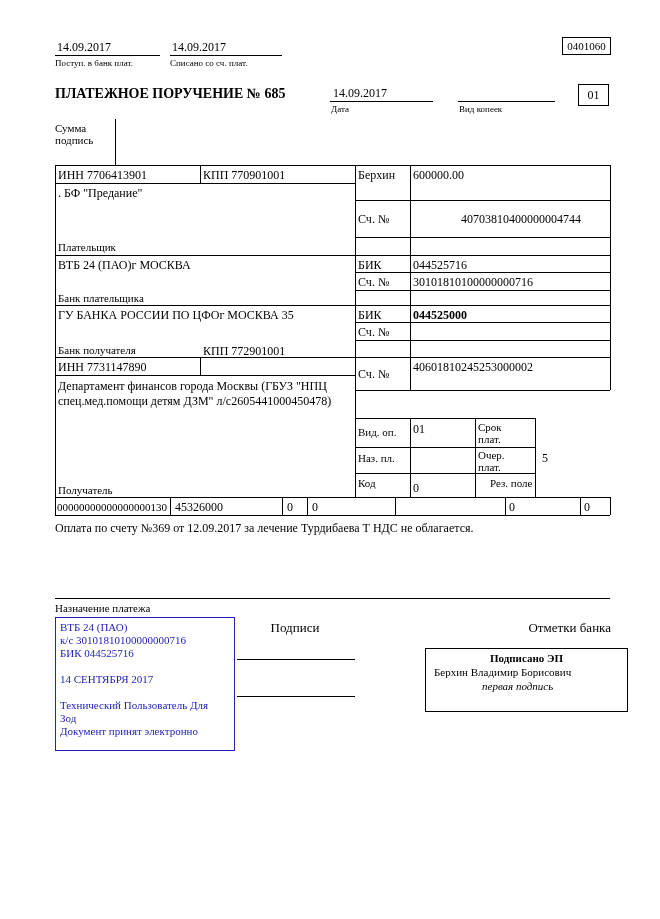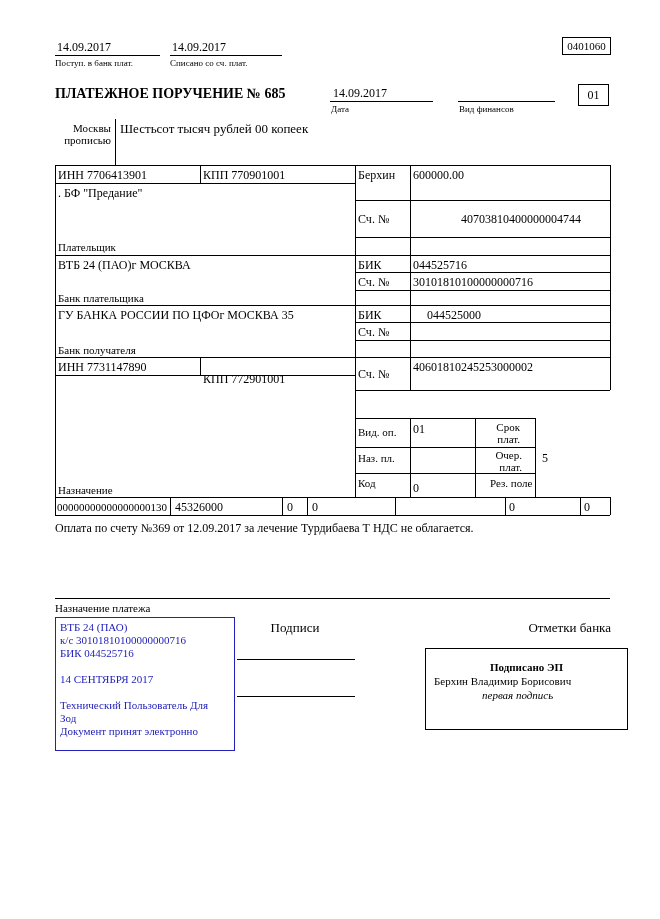--- a/index.html
+++ b/index.html
@@ -4,35 +4,35 @@
 <style>
   html,body { margin:0; padding:0; background:#e8e8e8; }
   .page {
     position:relative; width:660px; height:919px; margin:0 auto;
     background:#ffffff; color:#000;
     font-family:"Liberation Serif", serif; font-size:12px;
     overflow:hidden;
   }
   .hl { position:absolute; height:1px; background:#000; }
   .vl { position:absolute; width:1px; background:#000; }
-  .t  { position:absolute; white-space:nowrap; line-height:14px;text-align:right; }
+  .t  { position:absolute; white-space:nowrap; line-height:14px; }
   .small { font-size:9px; line-height:10px; }
   .sec { font-size:11px; line-height:12px; }
   .wrap { white-space:normal; }
   .bold { font-weight:bold; }
   .box { position:absolute; border:1px solid #000; text-align:center; }
   .stamp {
     position:absolute; left:55px; top:617px; width:170px; height:126px;
     border:1px solid #2222bb; color:#2222bb; font-size:11px;
     padding:3px 4px; line-height:13px;
   }
   .stamp-line { min-height:13px; white-space:normal; }
   .esign {
     position:absolute; left:425px; top:648px; width:185px; height:58px;
-    border:1px solid #000; font-size:11px; padding:11px 8px; line-height:14px;
+    border:1px solid #000; font-size:11px; padding:2px 8px; line-height:14px;
   }
 </style>
 </head>
 <body>
 
 <div class="page">
 
   <div class="t" style="left:57px; top:40px;">14.09.2017</div>
   <div class="hl" style="left:55px; top:55px; width:105px;"></div>
   <div class="t small" style="left:55px; top:58px;">Поступ. в банк плат.</div>
@@ -41,26 +41,25 @@
   <div class="hl" style="left:170px; top:55px; width:112px;"></div>
   <div class="t small" style="left:170px; top:58px;">Списано со сч. плат.</div>
 
   <div class="box" style="left:562px; top:37px; width:47px; height:16px; line-height:16px; font-size:11px;">0401060</div>
 
   <div class="t bold" style="left:55px; top:87px; font-size:14px;">ПЛАТЕЖНОЕ ПОРУЧЕНИЕ № 685</div>
   <div class="t" style="left:333px; top:86px;">14.09.2017</div>
   <div class="hl" style="left:330px; top:101px; width:103px;"></div>
   <div class="t small" style="left:331px; top:104px;">Дата</div>
   <div class="hl" style="left:458px; top:101px; width:97px;"></div>
-  <div class="t small" style="left:459px; top:104px;">Вид финансов</div>
+  <div class="t small" style="left:459px; top:104px;">Вид копеек</div>
   <div class="box" style="left:578px; top:84px; width:29px; height:20px; line-height:20px;">01</div>
 
-  <div class="t sec wrap" style="left:55px; top:122px; width:56px;">Москвы прописью</div>
+  <div class="t sec wrap" style="left:55px; top:122px; width:56px;">Сумма подпись</div>
   <div class="vl" style="left:115px; top:119px; height:46px;"></div>
-  <div class="t" style="left:120px; top:122px; font-size:13px;">Шестьсот тысяч рублей 00 копеек</div>
 
   <div class="hl" style="left:55px;  top:165px; width:555px;"></div>
   <div class="hl" style="left:55px;  top:183px; width:300px;"></div>
   <div class="hl" style="left:355px; top:200px; width:255px;"></div>
   <div class="hl" style="left:355px; top:237px; width:255px;"></div>
   <div class="hl" style="left:55px;  top:255px; width:555px;"></div>
   <div class="hl" style="left:355px; top:272px; width:255px;"></div>
   <div class="hl" style="left:355px; top:290px; width:255px;"></div>
   <div class="hl" style="left:55px;  top:305px; width:555px;"></div>
   <div class="hl" style="left:355px; top:322px; width:255px;"></div>
@@ -103,40 +102,41 @@
 
   <div class="t" style="left:58px; top:258px;">ВТБ 24 (ПАО)г МОСКВА</div>
   <div class="t" style="left:358px; top:258px;">БИК</div>
   <div class="t" style="left:413px; top:258px;">044525716</div>
   <div class="t" style="left:358px; top:275px;">Сч. №</div>
   <div class="t" style="left:413px; top:275px;">30101810100000000716</div>
   <div class="t sec" style="left:58px; top:292px;">Банк плательщика</div>
 
   <div class="t" style="left:58px; top:308px;">ГУ БАНКА РОССИИ ПО ЦФОг МОСКВА 35</div>
   <div class="t" style="left:358px; top:308px;">БИК</div>
-  <div class="t" style="left:427px; top:308px;">044525000</div>
+  <div class="t" style="left:413px; top:308px;font-weight:bold;">044525000</div>
   <div class="t" style="left:358px; top:325px;">Сч. №</div>
   <div class="t" style="left:413px; top:325px;"></div>
   <div class="t sec" style="left:58px; top:344px;">Банк получателя</div>
 
   <div class="t" style="left:58px; top:360px;">ИНН 7731147890</div>
-  <div class="t" style="left:203px; top:372px;">КПП 772901001</div>
+  <div class="t" style="left:203px; top:344px;">КПП 772901001</div>
   <div class="t" style="left:358px; top:367px;">Сч. №</div>
   <div class="t" style="left:413px; top:360px;">40601810245253000002</div>
+  <div class="t wrap" style="left:58px; top:379px; width:295px; line-height:15px;">Департамент финансов города Москвы (ГБУЗ "НПЦ спец.мед.помощи детям ДЗМ" л/с2605441000450478)</div>
 
   <div class="t sec" style="left:358px; top:426px;">Вид. оп.</div>
   <div class="t" style="left:413px; top:422px;">01</div>
   <div class="t sec wrap" style="left:478px; top:421px; width:42px;">Срок плат.</div>
   <div class="t sec" style="left:358px; top:452px;">Наз. пл.</div>
   <div class="t sec wrap" style="left:478px; top:449px; width:44px;">Очер. плат.</div>
   <div class="t" style="left:542px; top:451px;">5</div>
   <div class="t sec" style="left:358px; top:477px;">Код</div>
   <div class="t" style="left:413px; top:481px;">0</div>
   <div class="t sec" style="left:478px; top:477px;margin-left:12px;">Рез. поле</div>
-  <div class="t sec" style="left:58px; top:484px;">Назначение</div>
+  <div class="t sec" style="left:58px; top:484px;">Получатель</div>
 
   <div class="t" style="left:57px;  top:500px; font-size:11px;">00000000000000000130</div>
   <div class="t" style="left:175px; top:500px;">45326000</div>
   <div class="t" style="left:287px; top:500px;">0</div>
   <div class="t" style="left:312px; top:500px;">0</div>
   <div class="t" style="left:400px; top:500px;"></div>
   <div class="t" style="left:509px; top:500px;">0</div>
   <div class="t" style="left:584px; top:500px;">0</div>
 
   <div class="t" style="left:55px; top:521px;">Оплата по счету №369 от 12.09.2017 за лечение Турдибаева Т НДС не облагается.</div>

